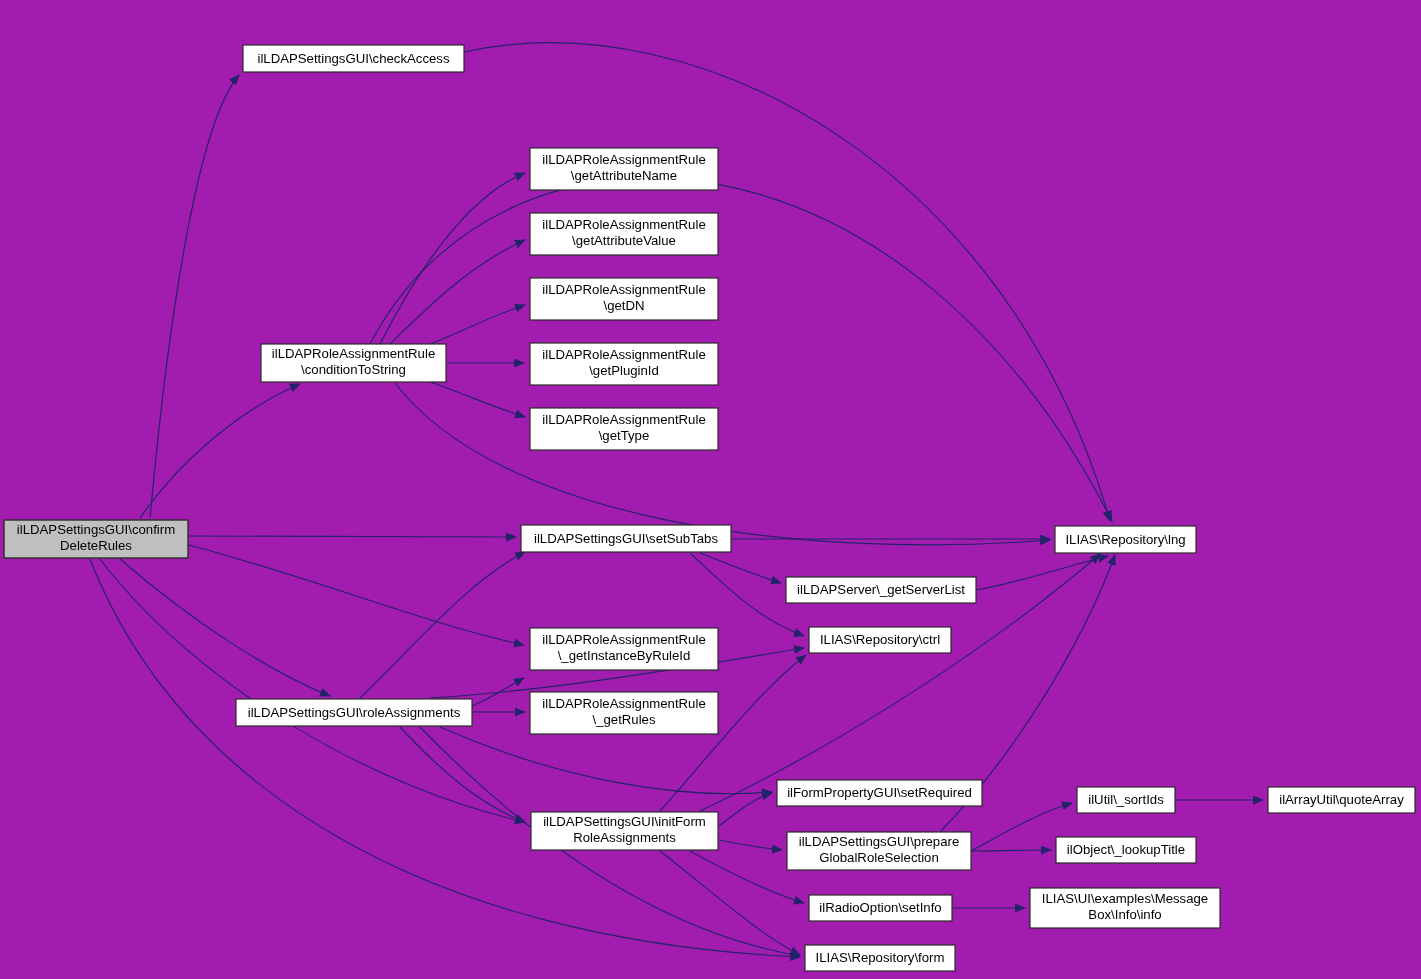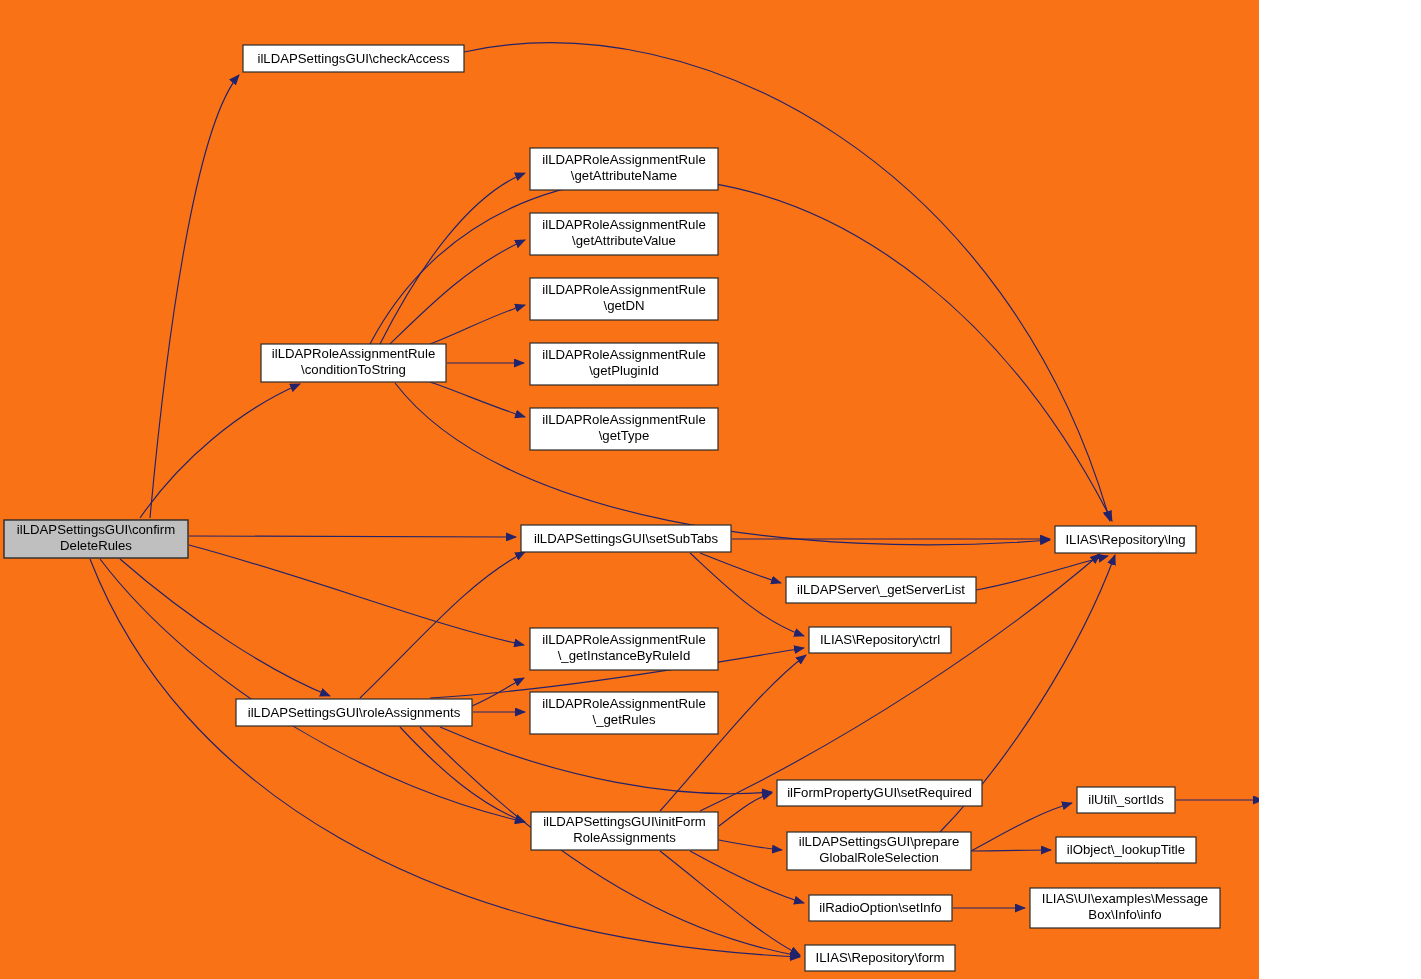--- a/index.html
+++ b/index.html
@@ -2,23 +2,23 @@
 <html><head>
 <meta charset="utf-8">
 <style>
   html, body {
     margin: 0;
     padding: 0;
     background: #ffffff;
   }
   #canvas-wrap {
     position: relative;
-    width: 1259px;
+    width: 1421px;
     height: 979px;
-    background: #f97316;
+    background: #a21caf;
     overflow: hidden;
   }
   svg.graph {
     position: absolute;
     left: 0;
     top: 0;
     width: 1421px;
     height: 979px;
   }
   .node-rect {

